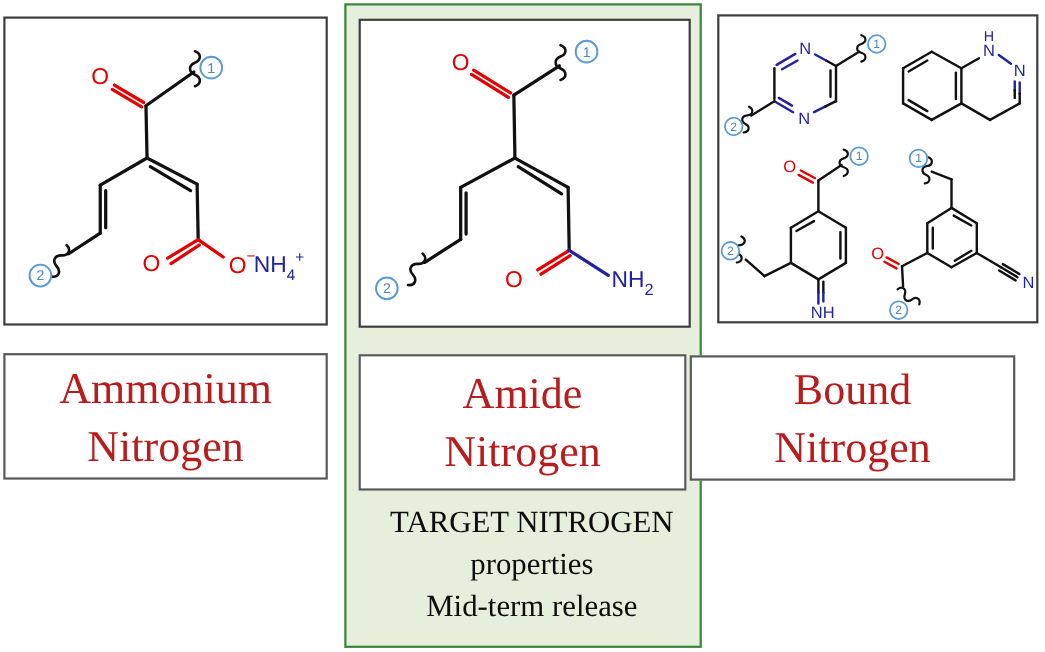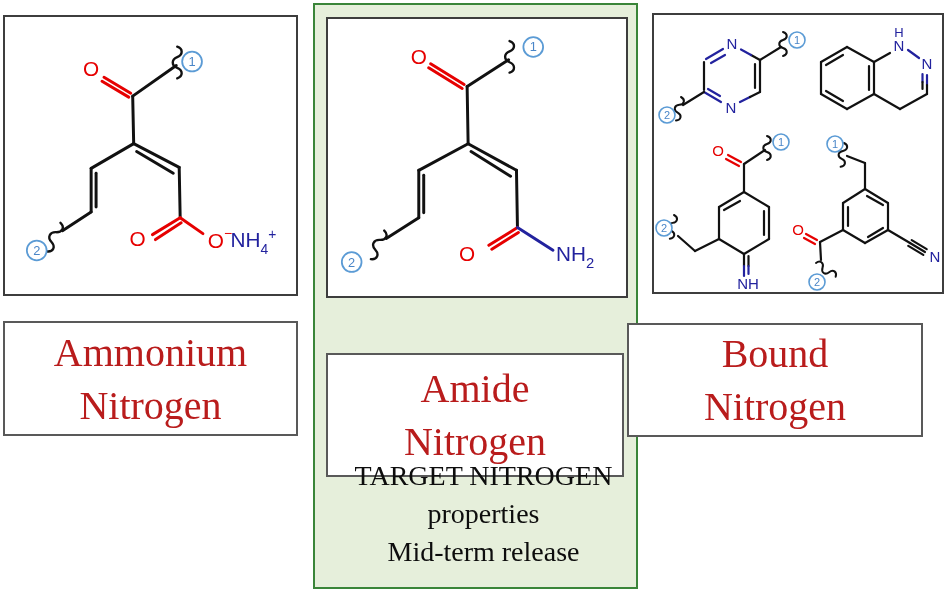--- a/index.html
+++ b/index.html
@@ -103,21 +103,21 @@
         <circle class="circ" cx="208" cy="28" r="10" stroke-width="1.8"></circle>
         <text class="cnum" font-size="13" x="208" y="32.5" text-anchor="middle">1</text>
       </g>
       <g>
         <circle class="circ" cx="24" cy="246" r="10" stroke-width="1.8"></circle>
         <text class="cnum" font-size="13" x="24" y="250.5" text-anchor="middle">2</text>
       </g>
     </svg>
   </div>
 
-  <div class="abs label-box" style="left:11px;top:317px;width:298px;height:124px;margin-top:31px;">
+  <div class="abs label-box" style="left:11px;top:317px;width:298px;height:124px;">
     <div>Amide</div>
     <div>Nitrogen</div>
   </div>
 
   <div class="caption">
     <div>TARGET NITROGEN</div>
     <div>properties</div>
     <div>Mid-term release</div>
   </div>
 </div>

